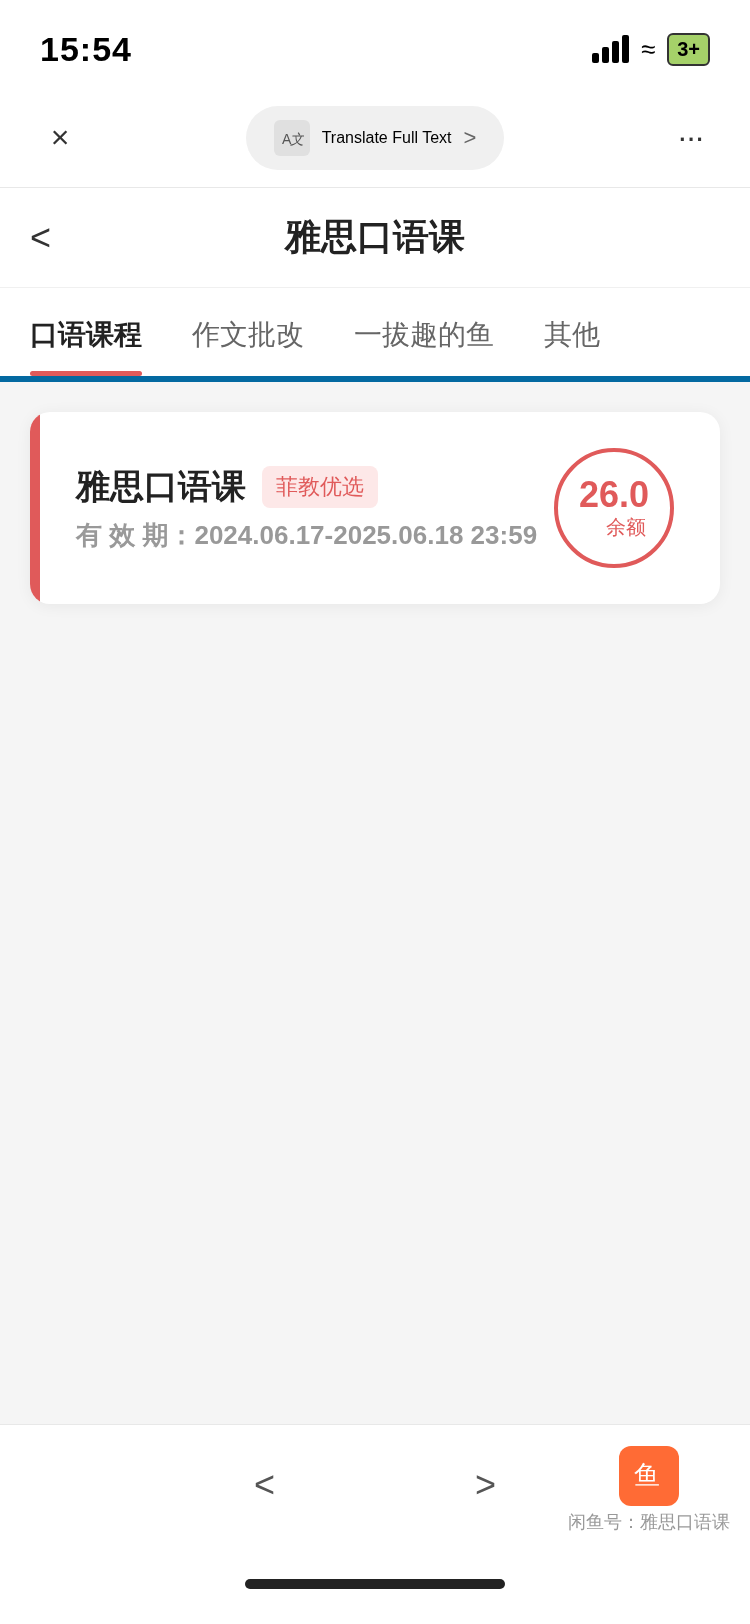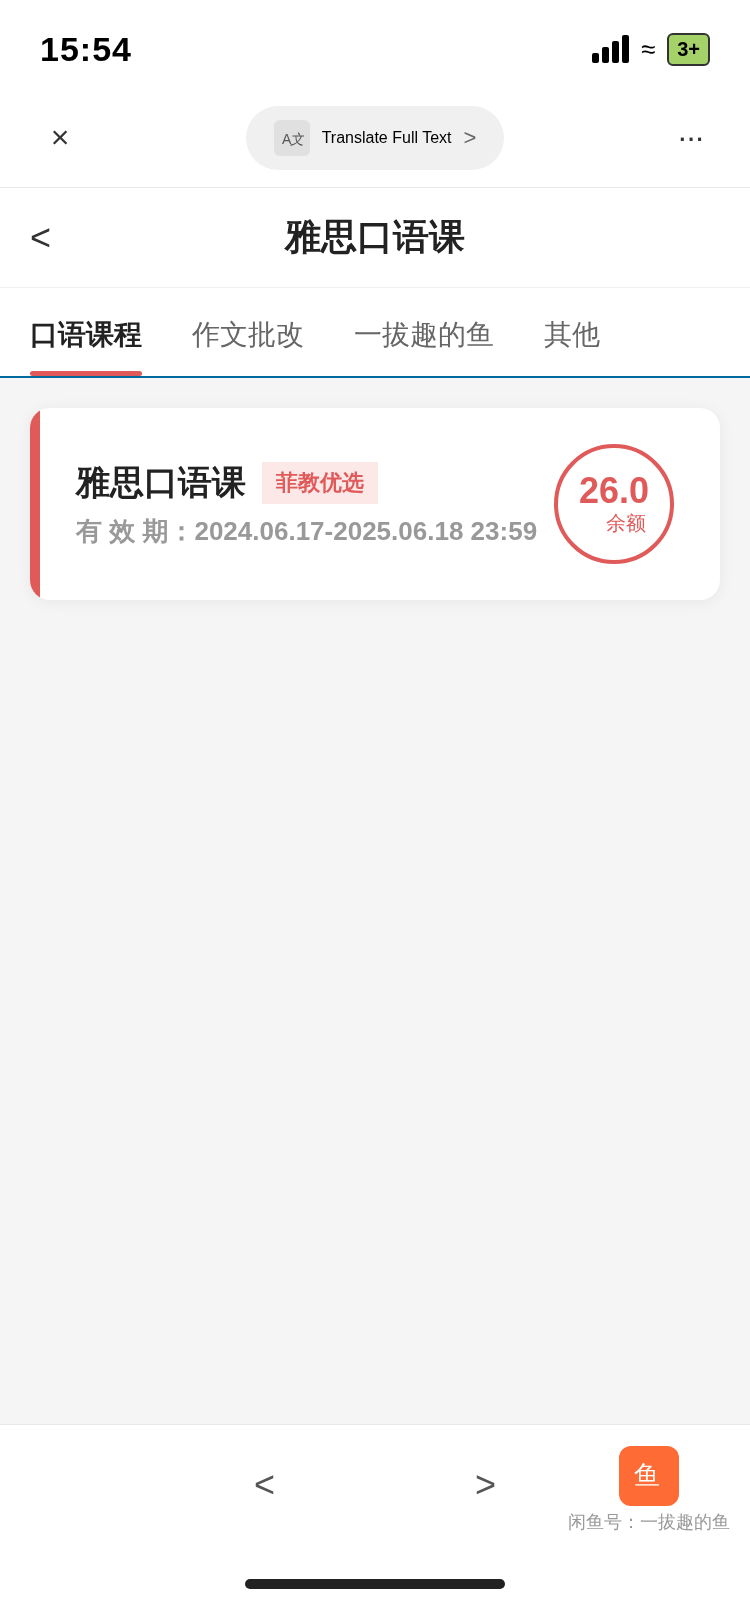--- a/index.html
+++ b/index.html
@@ -141,21 +141,21 @@
       color: #222;
     }
 
     
     .tabs-bar {
       width: 100%;
       background: #ffffff;
       display: flex;
       align-items: center;
       padding: 0 30px;
-      border-bottom: 2px solid #0369a1;
+      border-bottom: 6px solid #0369a1;
       gap: 50px;
     }
     .tab-item {
       padding: 28px 0 22px 0;
       font-size: 28px;
       color: #666;
       cursor: pointer;
       position: relative;
       white-space: nowrap;
     }
@@ -215,22 +215,22 @@
     .card-title {
       font-size: 34px;
       font-weight: 700;
       color: #222;
     }
     .card-badge {
       background: #fde8e8;
       color: #e05a5a;
       font-size: 22px;
       padding: 6px 14px;
-      border-radius: 0;
-      font-weight: 700;
+      border-radius: 8px;
+      font-weight: 400;
     }
     .card-meta {
       font-size: 26px;
       color: #999;
       margin-bottom: 14px;
     }
     .card-validity {
       font-size: 26px;
       color: #999;
       font-weight: bold;
@@ -402,18 +402,18 @@
   <span class="nav-arrow">&lt;</span>
   <span class="nav-arrow">&gt;</span>
 </div>
 
 <div class="watermark">
   <div class="watermark-icon">
     <svg width="40" height="40" viewBox="0 0 40 40">
       <text x="5" y="28" font-size="26" fill="white">鱼</text>
     </svg>
   </div>
-  <span class="watermark-text">闲鱼号：一拔趣的鱼</span>
+  <span class="watermark-text">闲鱼号：雅思口语课</span>
 </div>
 
 <div class="home-indicator">
   <div class="home-bar"></div>
 </div>
 
 </body></html>

